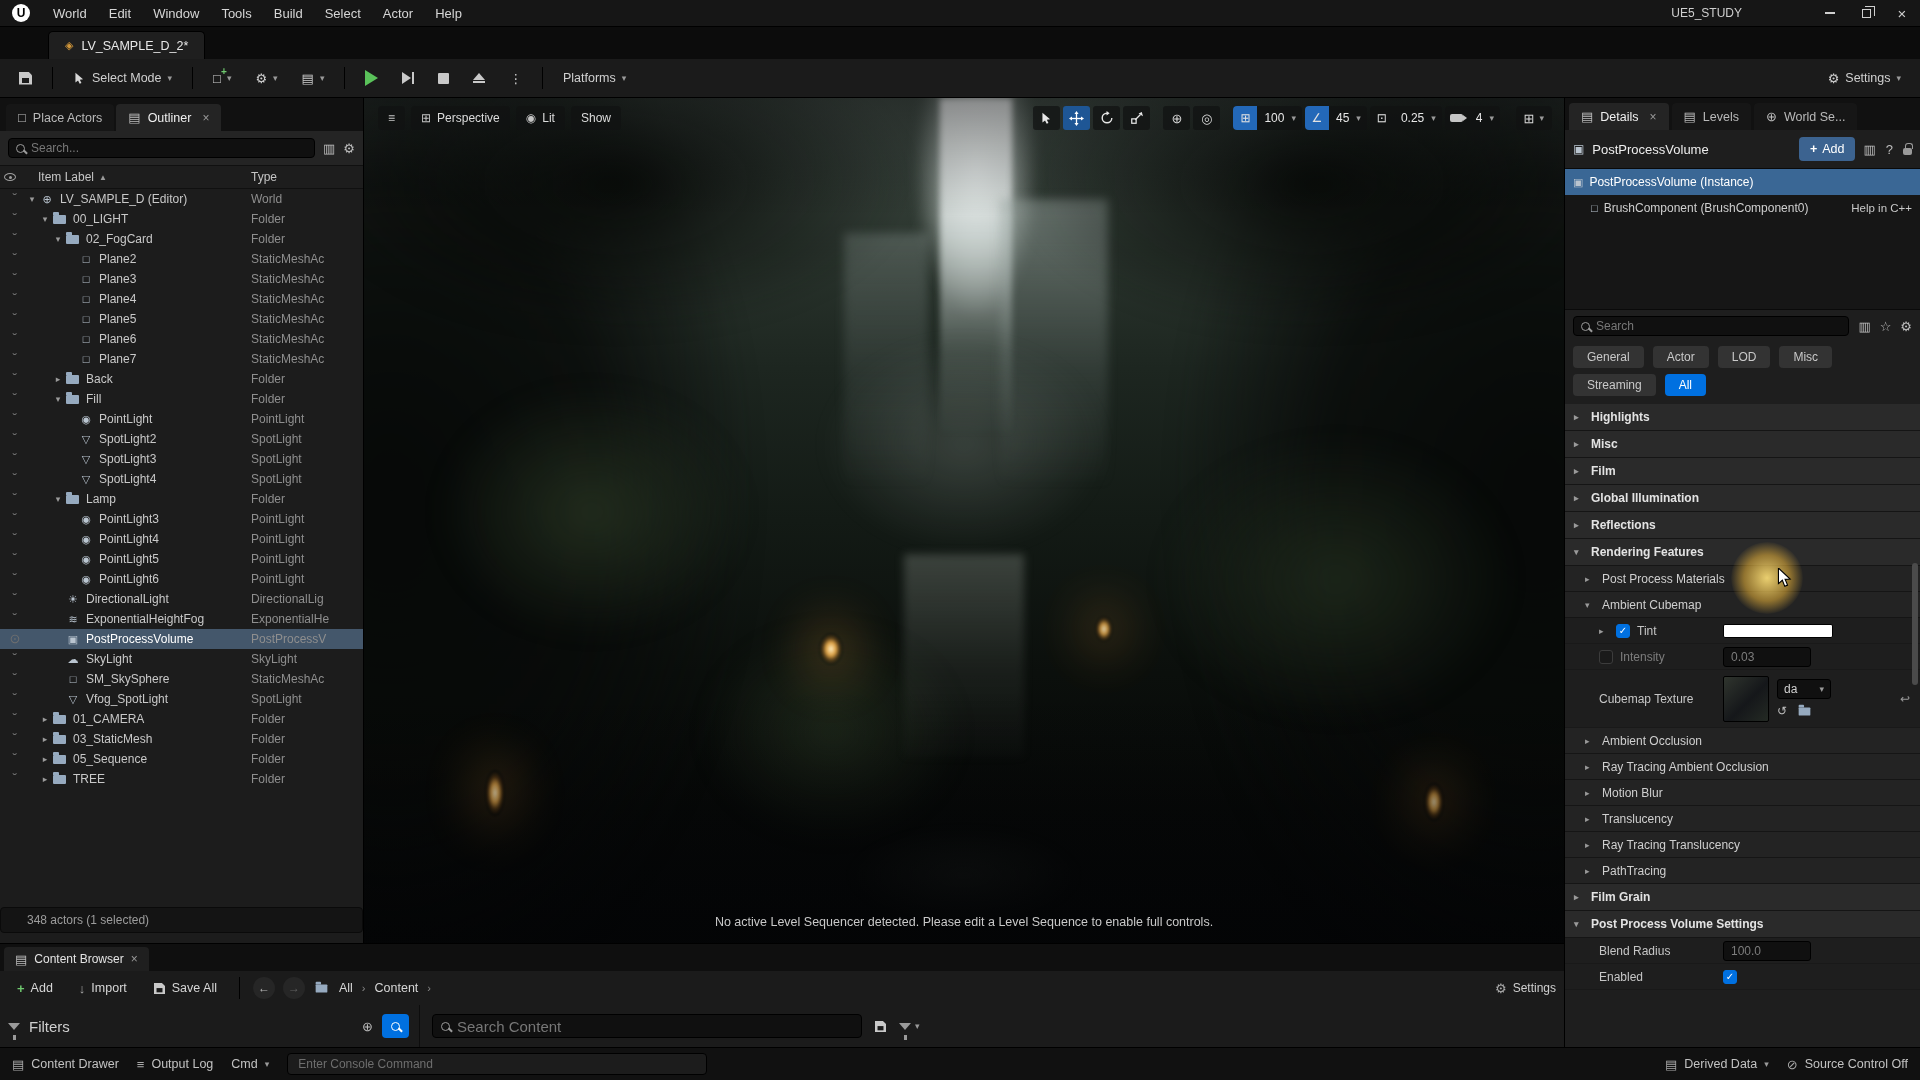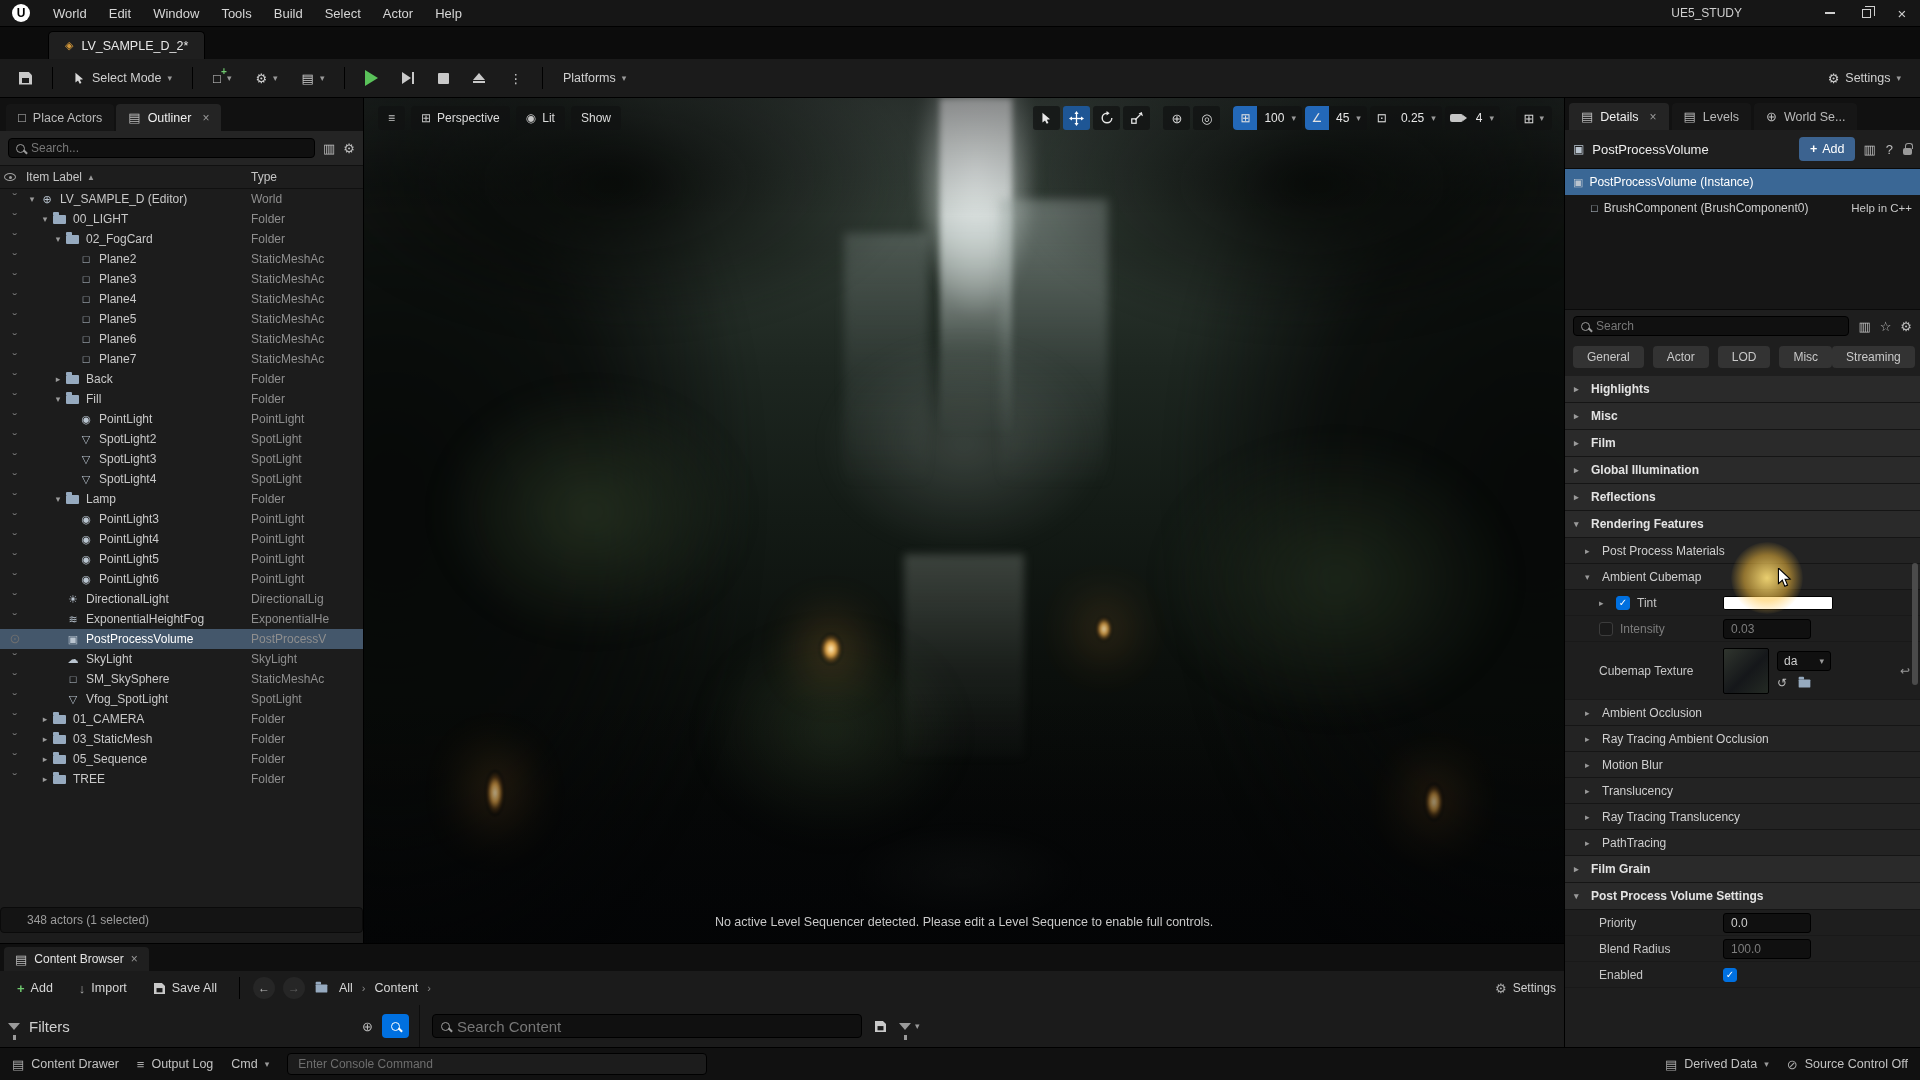--- a/index.html
+++ b/index.html
@@ -54,21 +54,21 @@
 .search-field{flex:1;height:20px;background:#101010;border:1px solid #000;border-radius:4px;display:flex;align-items:center;padding:0 7px;gap:6px}
 .search-field input{flex:1;background:transparent;border:none;outline:none;color:#cfcfcf;font-size:12px}
 .search-field input::placeholder{color:#777}
 .hdr-ic{color:#bdbdbd;font-size:13px}
 .mag{width:9px;height:9px;border:1.6px solid #9a9a9a;border-radius:50%;position:relative;display:inline-block;flex:none}
 .mag::after{content:'';position:absolute;width:5px;height:1.6px;background:#9a9a9a;transform:rotate(45deg);right:-4px;bottom:-1px}
 .mag.light{border-color:#fff}.mag.light::after{background:#fff}
 .o-cols{height:24px;background:#1d1d1d;border-top:1px solid #101010;border-bottom:1px solid #101010;display:flex;align-items:center;font-size:12px;color:#c5c5c5;padding-left:4px;flex:none}
 .eye-ic{width:12px;height:8px;border:1px solid #9f9f9f;border-radius:50%;position:relative;display:inline-block}
 .eye-ic::after{content:'';position:absolute;left:3.5px;top:1.5px;width:3px;height:3px;border-radius:50%;background:#9f9f9f}
-.o-col-label{flex:1;margin-left:10px;display:flex;align-items:center;gap:5px}
+.o-col-label{flex:1;margin-left:22px;display:flex;align-items:center;gap:5px}
 .o-col-label .sort{font-size:8px;color:#9a9a9a}
 .o-col-type{width:112px}
 #outliner-rows{flex:1;overflow:hidden}
 .o-row{height:20px;display:flex;align-items:center;font-size:12px;color:#c9c9c9;padding-left:4px}
 .o-row.sel{background:#44576b;color:#fff}
 .o-eye{width:22px;color:#6f6f6f;text-align:center;font-size:13px;line-height:10px;flex:none}
 .o-ind{flex:none;display:inline-block}
 .o-exp{width:12px;color:#9a9a9a;font-size:9px;text-align:center;flex:none}
 .o-ic{width:18px;text-align:center;font-size:11px;color:#b9c4cf;flex:none}
 .folder-ic{width:13px;height:9px;background:#96aabf;border-radius:1px;position:relative;margin:0 3px 0 2px;flex:none;display:inline-block}
@@ -111,21 +111,21 @@
 .d-h-icons{display:flex;gap:10px;align-items:center;color:#bdbdbd;font-size:13px}
 .lock{width:9px;height:7px;background:#9a9a9a;border-radius:2px;position:relative;display:inline-block;margin-top:4px}
 .lock::before{content:'';position:absolute;top:-5px;left:1.5px;width:6px;height:5px;border:1.5px solid #9a9a9a;border-bottom:none;border-radius:3px 3px 0 0}
 .comp-box{height:142px;background:#161616;border-top:1px solid #0a0a0a;border-bottom:1px solid #0a0a0a;flex:none}
 .comp-row{height:26px;display:flex;align-items:center;padding:0 8px;gap:6px;font-size:12px;color:#cfcfcf}
 .comp-row.sel{background:#3a6795;color:#fff}
 .comp-row.indent{padding-left:26px}
 .comp-row .edit{margin-left:auto;color:#c8c8c8;font-size:11.5px}
 .comp-ic{font-size:11px;color:#b9c4cf}
 .d-search-row{height:32px;display:flex;align-items:center;gap:9px;padding:0 8px;flex:none}
-.d-filters{padding:4px 8px 8px;display:flex;flex-direction:row;flex:none}
+.d-filters{padding:4px 8px 8px;display:flex;flex-direction:column;gap:6px;flex:none}
 .f-row{display:flex;gap:9px}
 .filter-btn{height:22px;padding:0 14px;background:#333;border-radius:4px;color:#c9c9c9;font-size:12px;display:flex;align-items:center}
 .filter-btn.active{background:#0070e0;color:#fff}
 #detail-sections{flex:1;overflow:hidden}
 .d-sec{height:27px;display:flex;align-items:center;gap:7px;background:#2a2a2a;border-bottom:1px solid #151515;padding-left:9px;font-size:12px;color:#e3e3e3;font-weight:bold}
 .d-sec.sub{background:#232323;font-weight:normal;color:#cfcfcf;padding-left:20px;height:26px}
 .d-arrow{font-size:9px;color:#9a9a9a;width:10px;flex:none}
 .d-prop{min-height:26px;display:flex;align-items:center;background:#1e1e1e;border-bottom:1px solid #191919;font-size:12px;color:#c6c6c6}
 .d-prop.tall{height:58px}
 .pname{width:158px;display:flex;align-items:center;gap:7px;padding-left:34px;flex:none}
@@ -818,28 +818,20 @@
       <div class="d-sec">
         <span class="d-arrow">▸</span>
         <span>Film Grain</span>
       </div>
       <div class="d-sec">
         <span class="d-arrow">▾</span>
         <span>Post Process Volume Settings</span>
       </div>
       <div class="d-prop">
         <div class="pname">
-          <span>Priority</span>
-        </div>
-        <div class="pval">
-          <span class="field">0.0</span>
-        </div>
-      </div>
-      <div class="d-prop">
-        <div class="pname">
           <span>Blend Radius</span>
         </div>
         <div class="pval">
           <span class="field dim">100.0</span>
         </div>
       </div>
       <div class="d-prop">
         <div class="pname">
           <span>Enabled</span>
         </div>

